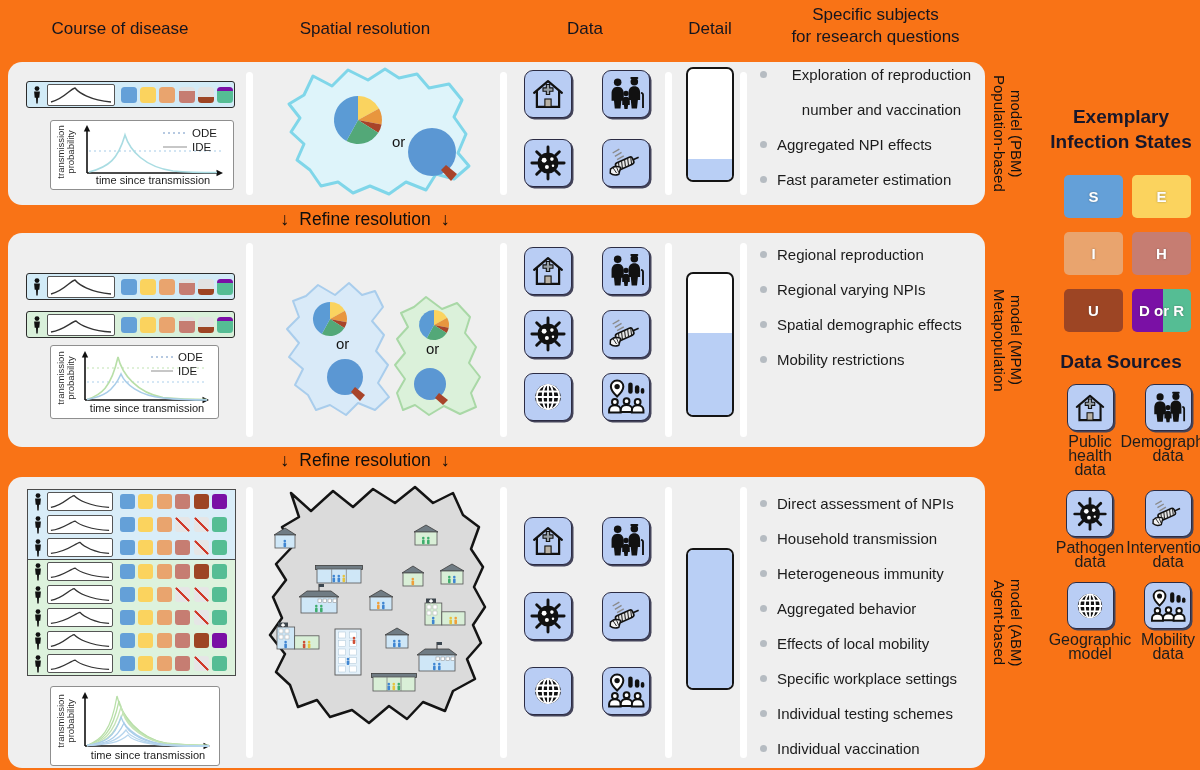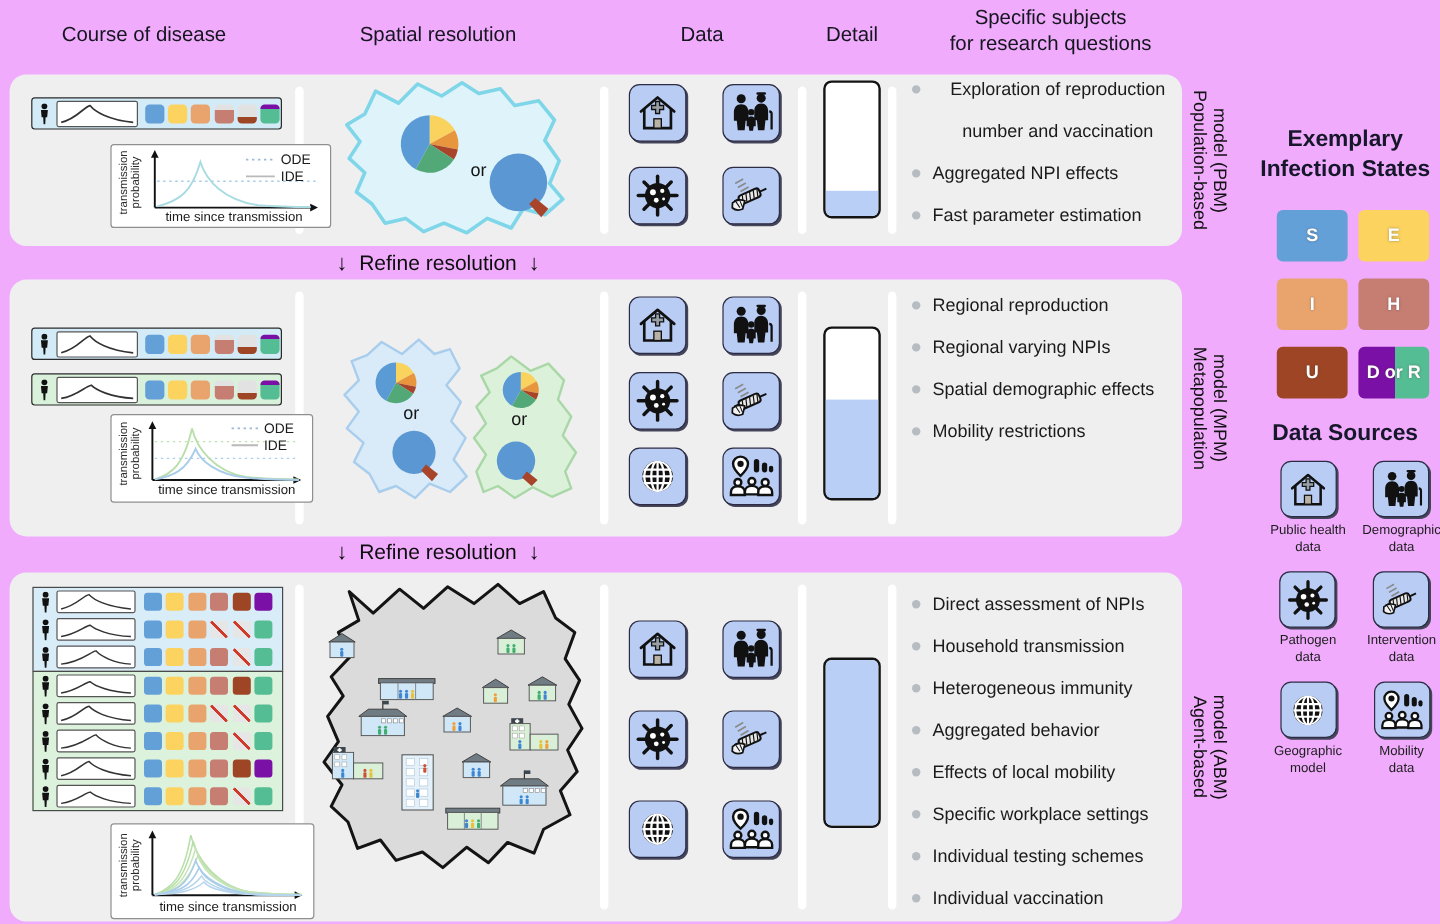--- a/index.html
+++ b/index.html
@@ -1,16 +1,16 @@
 <!DOCTYPE html>
 <html><head>
 <meta charset="utf-8">
 <style>
   html,body{margin:0;padding:0;background:#fff;font-family:"Liberation Sans",sans-serif;color:#1b1b1b;}
-  .canvas{position:relative;width:1200px;height:770px;background:#f0abfc;overflow:hidden;}
+  .canvas{position:relative;width:1200px;height:770px;background:#f97316;overflow:hidden;}
   .hdr{position:absolute;font-size:17px;color:#15151f;text-align:center;line-height:22px;}
   .panel{position:absolute;left:8px;width:977px;background:#efefef;border-radius:14px;}
   .sep{position:absolute;width:7px;background:#fff;border-radius:4px;}
   .model-label{position:absolute;left:990px;width:34px;display:flex;align-items:center;justify-content:center;}
   .model-label span{writing-mode:vertical-lr;text-orientation:sideways;white-space:pre-line;font-size:15px;line-height:1.12;color:#111;text-align:center;}
   .refine{position:absolute;left:240px;width:250px;text-align:center;font-size:17.5px;color:#0d0d0d;}
   .refine .arr{display:inline-block;margin:0 10px;font-size:18px;}
   
   .strip{position:absolute;left:26px;width:209px;height:27px;border:1.3px solid #2b2b2b;border-radius:3px;display:flex;align-items:center;box-sizing:border-box;padding-left:5px;}
   .strip-blue{background:#d2ebf7;}
@@ -23,21 +23,21 @@
   .strip .sqrow{gap:3.2px;}
   .strip .sq{width:16px;height:16px;border-radius:3.5px;}
   .sq{flex:0 0 auto;}
   
   .agent-block{position:absolute;left:27px;width:209px;border:1.2px solid #4a4a4a;box-sizing:border-box;}
   .agent-row{height:23px;display:flex;align-items:center;padding-left:5px;}
   .agent-row .curvebox{width:64px;height:17px;margin-left:4px;}
   .agent-row .sqrow{gap:3.4px;margin-left:7px;}
   .agent-row .sq{width:15px;height:15px;border-radius:3px;}
   
-  .chartbox{position:absolute;background:#fff;border:1.5px solid #8f8f8f;border-radius:3px;margin-left:42px;}
+  .chartbox{position:absolute;background:#fff;border:1.5px solid #8f8f8f;border-radius:3px;}
   .chartbox svg{display:block;}
   .spatial-svg{position:absolute;}
   .or-text{font-size:15px;fill:#141414;}
   
   .data-grid{position:absolute;display:grid;grid-template-columns:48px 48px;column-gap:30px;}
   .data-icon{width:48px;height:48px;background:#b9cdf4;border:1.6px solid #2c2c44;border-radius:9px;box-shadow:1.5px 1.5px 0 #44445a;display:flex;align-items:center;justify-content:center;box-sizing:border-box;}
   
   .detail-bar{position:absolute;left:686px;width:48px;background:#fff;border:2px solid #141414;border-radius:7px;box-sizing:border-box;overflow:hidden;}
   .detail-fill{position:absolute;left:0;right:0;bottom:0;background:#b9cff5;}
   
@@ -47,21 +47,21 @@
   .example-item .extext{font-size:15px;line-height:35px;color:#1b1b1b;}
   
   .leg-title{position:absolute;width:178px;text-align:center;font-weight:700;color:#17172b;white-space:pre-line;}
   #inf-title{left:1032px;top:104px;font-size:19px;line-height:25px;}
   #src-title{left:1032px;top:351px;font-size:19px;}
   .states-grid{position:absolute;left:1064px;top:175px;display:grid;grid-template-columns:59px 59px;column-gap:9px;row-gap:14px;}
   .state-box{width:59px;height:43px;border-radius:5px;display:flex;align-items:center;justify-content:center;color:#fff;font-weight:700;font-size:15px;text-shadow:0 0 2px rgba(60,60,60,.55);}
   .sources-grid{position:absolute;left:1051px;top:384px;display:grid;grid-template-columns:78px 78px;row-gap:13px;justify-items:center;}
   .source-cell{display:flex;flex-direction:column;align-items:center;}
   .source-cell .data-icon{width:47px;height:47px;}
-  .source-label{margin-top:4px;font-size:11px;line-height:14px;text-align:center;color:#1d1d1d;white-space:pre-line;}
+  .source-label{margin-top:4px;font-size:16px;line-height:14px;text-align:center;color:#1d1d1d;white-space:pre-line;}
   .hidden-defs{position:absolute;width:0;height:0;overflow:hidden;}
 </style>
 </head>
 <body>
 
 <svg class="hidden-defs" aria-hidden="true">
   <defs>
     <symbol id="sym-person" viewBox="0 0 10 18">
       <circle cx="5" cy="2.6" r="2.4" fill="#111"></circle>
       <path d="M2.1,5.6 L7.9,5.6 L7.3,11.8 L6,11.8 L5.7,17.5 L4.3,17.5 L4,11.8 L2.7,11.8 Z" fill="#111"></path>

